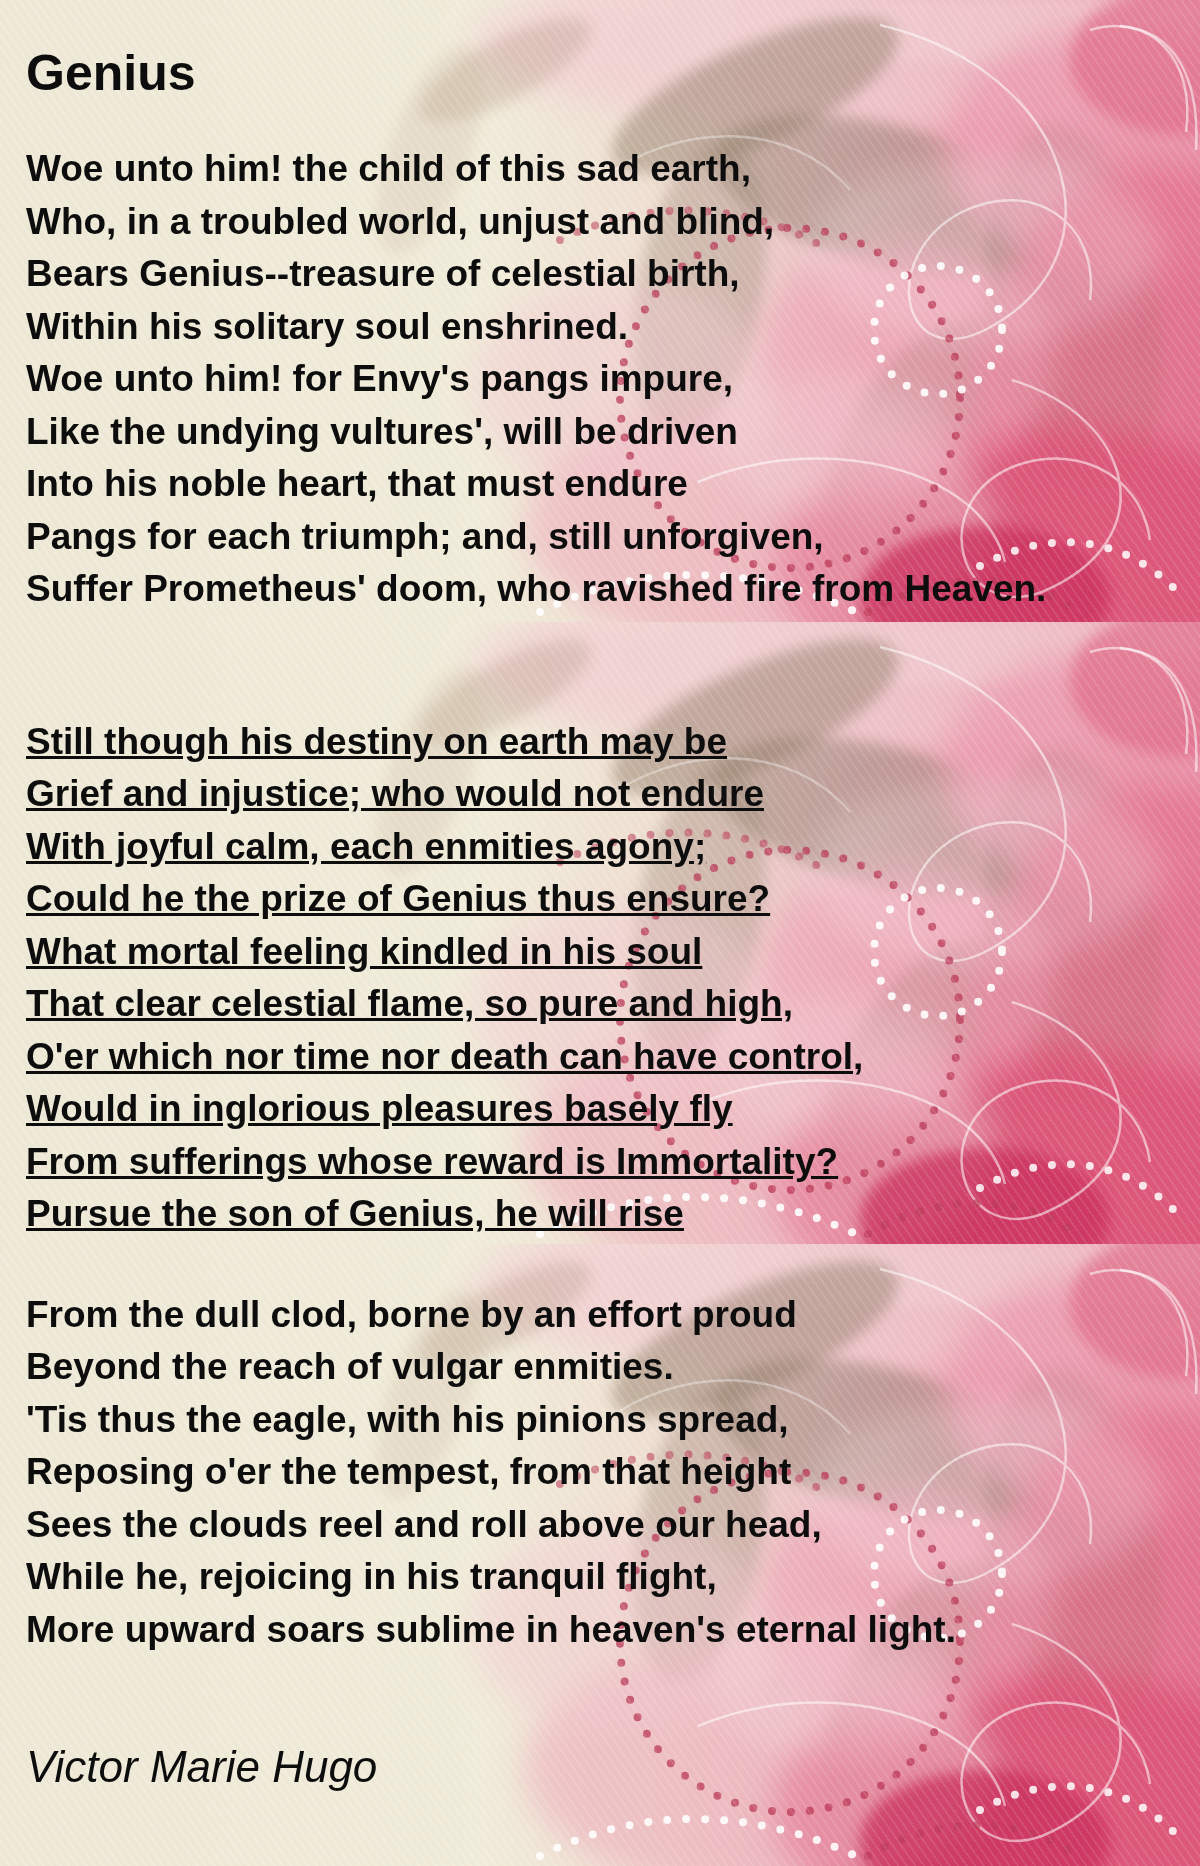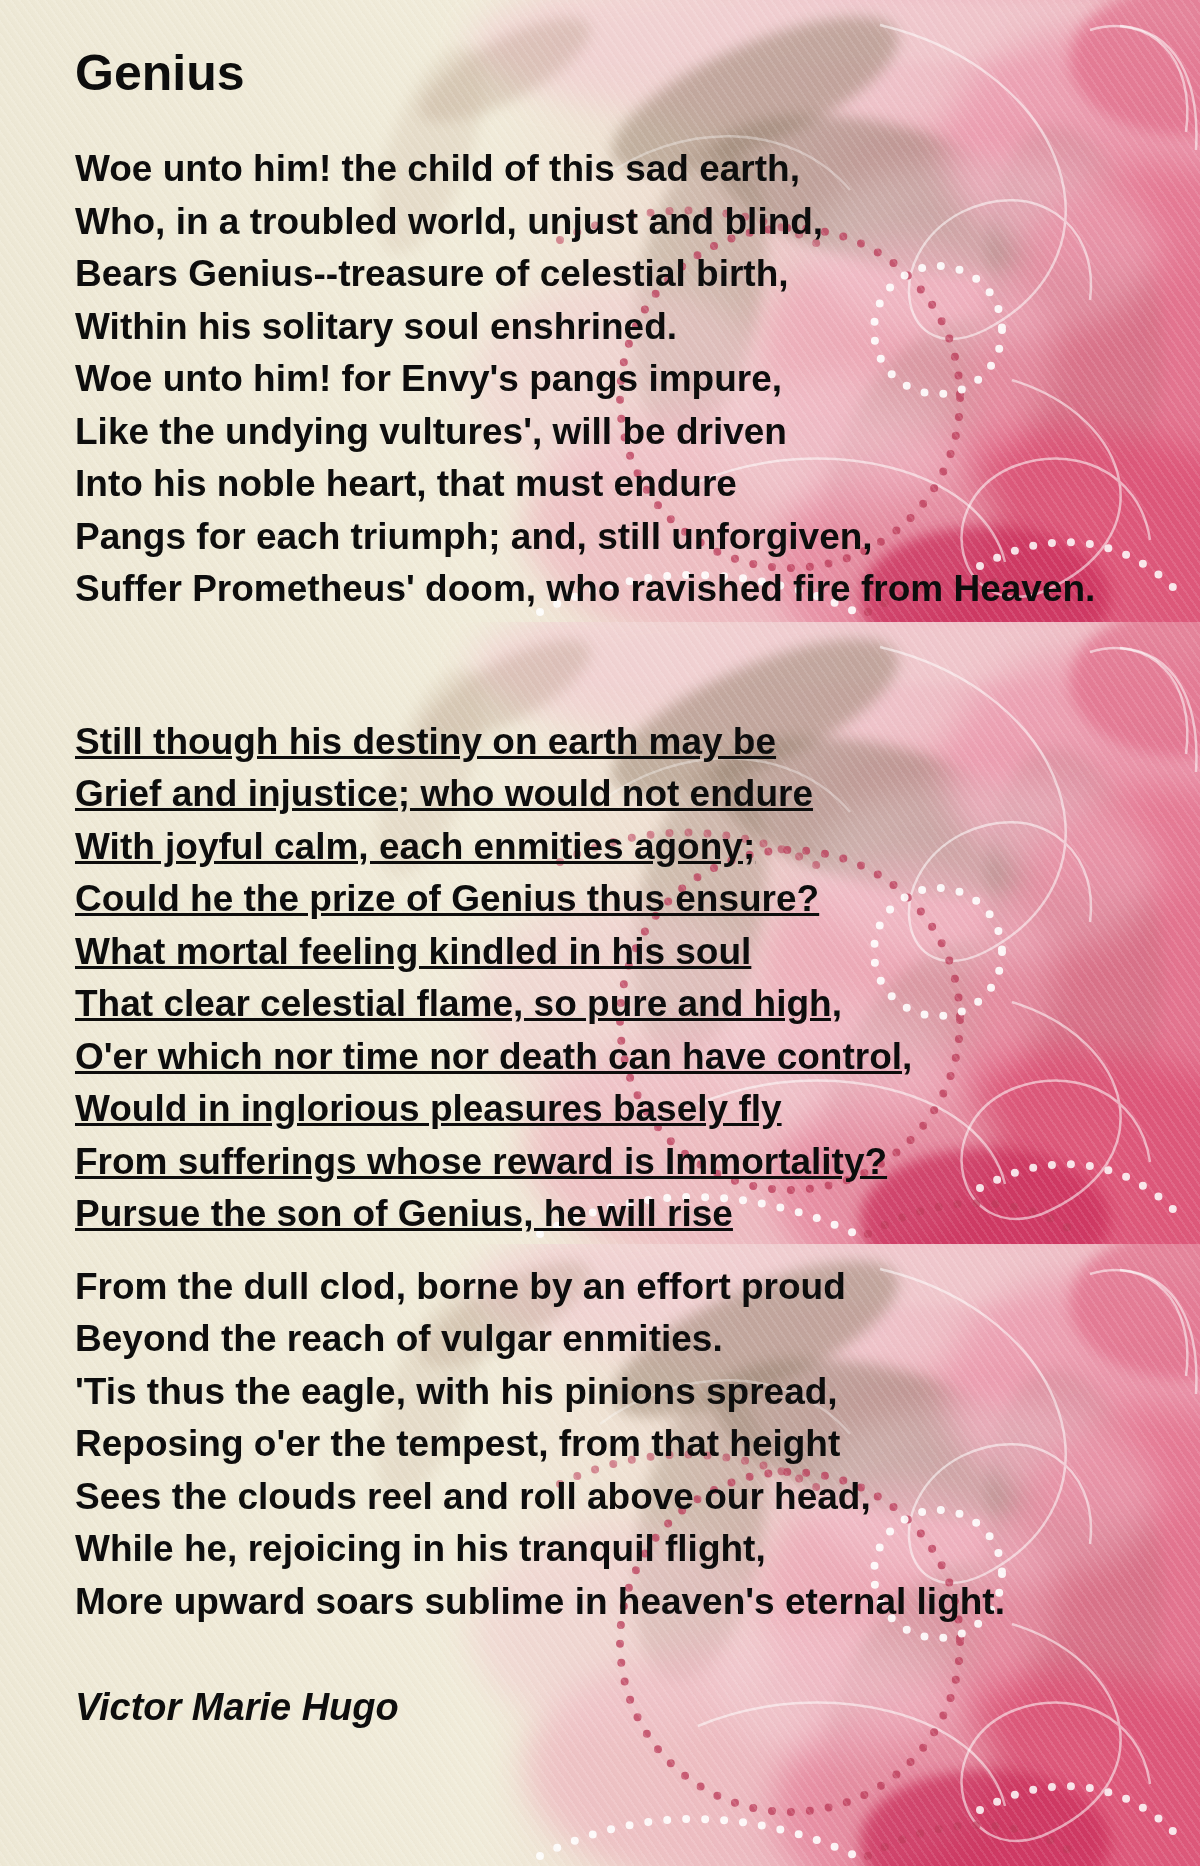--- a/index.html
+++ b/index.html
@@ -22,45 +22,45 @@
   .band.b1{top:622px;}
   .band.b2{top:1244px;}
   .texture{
     position:absolute;inset:0;z-index:1;pointer-events:none;
     background:repeating-linear-gradient(55deg,
       rgba(255,255,255,0.10) 0px, rgba(255,255,255,0.10) 2px,
       rgba(120,100,80,0.02) 2px, rgba(120,100,80,0.00) 7px);
   }
   .content{
     position:relative;z-index:2;
-    padding-left:75px;
+    padding-left:26px;
     padding-top:44px;
   }
   .poem-title{
     font-size:50px;
     font-weight:700;
     line-height:58px;
     letter-spacing:0px;
     white-space:nowrap;
   }
   .poem-body .stanza{display:block;}
   .stanza-0{margin-top:41px;}
   .stanza-1{margin-top:100px;text-decoration:underline;}
-  .stanza-2{margin-top:20px;}
+  .stanza-2{margin-top:48px;}
   .poem-line{
     font-size:37px;
     font-weight:700;
     line-height:52.5px;
     white-space:nowrap;
   }
   .poem-author{
-    margin-top:52px;
-    font-size:38px;
+    margin-top:84px;
+    font-size:44px;
     font-style:italic;
-    font-weight:700;
+    font-weight:400;
     line-height:54px;
     white-space:nowrap;
   }
 </style>
 <title>Genius</title></head>
 <body>
 
 <div class="bg-layer">
   <svg width="0" height="0" style="position:absolute" aria-hidden="true">
     <defs>

